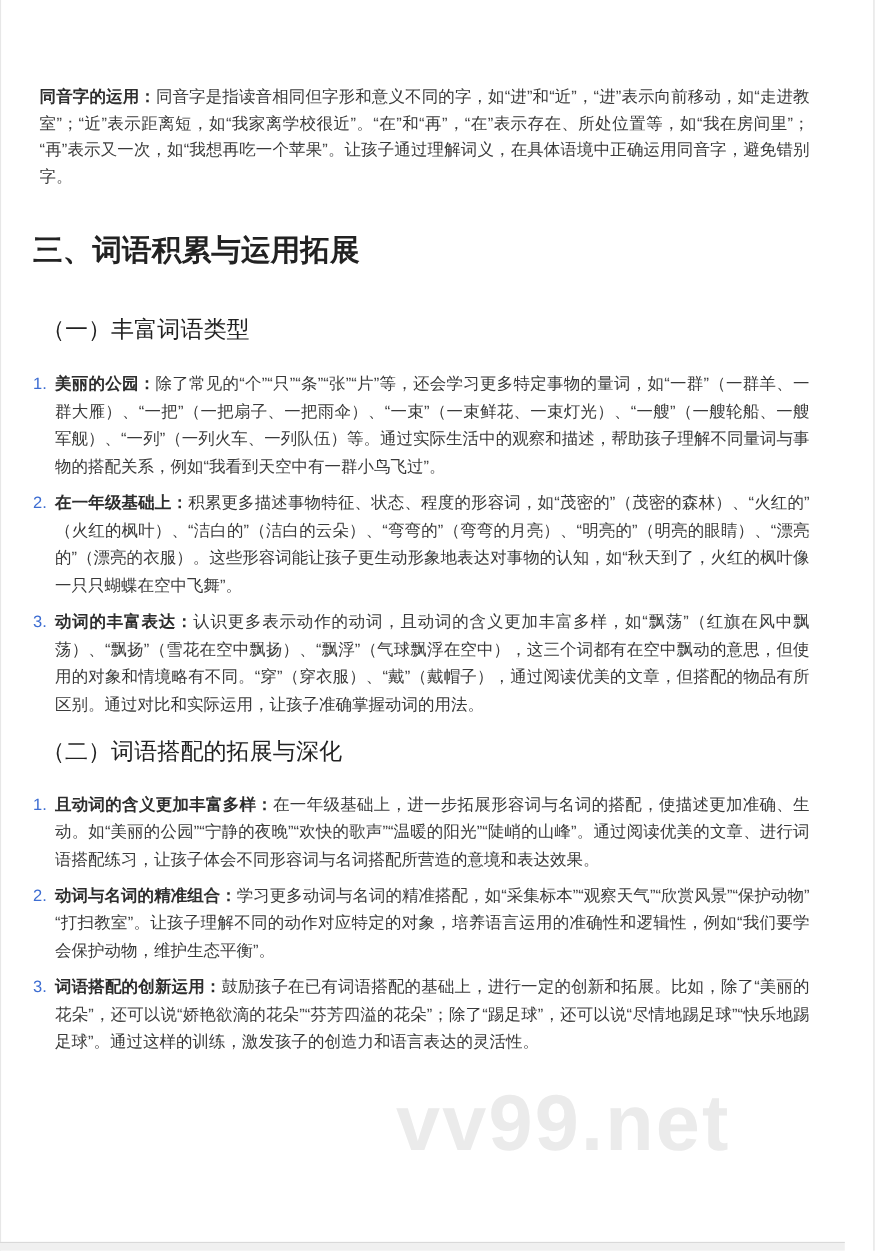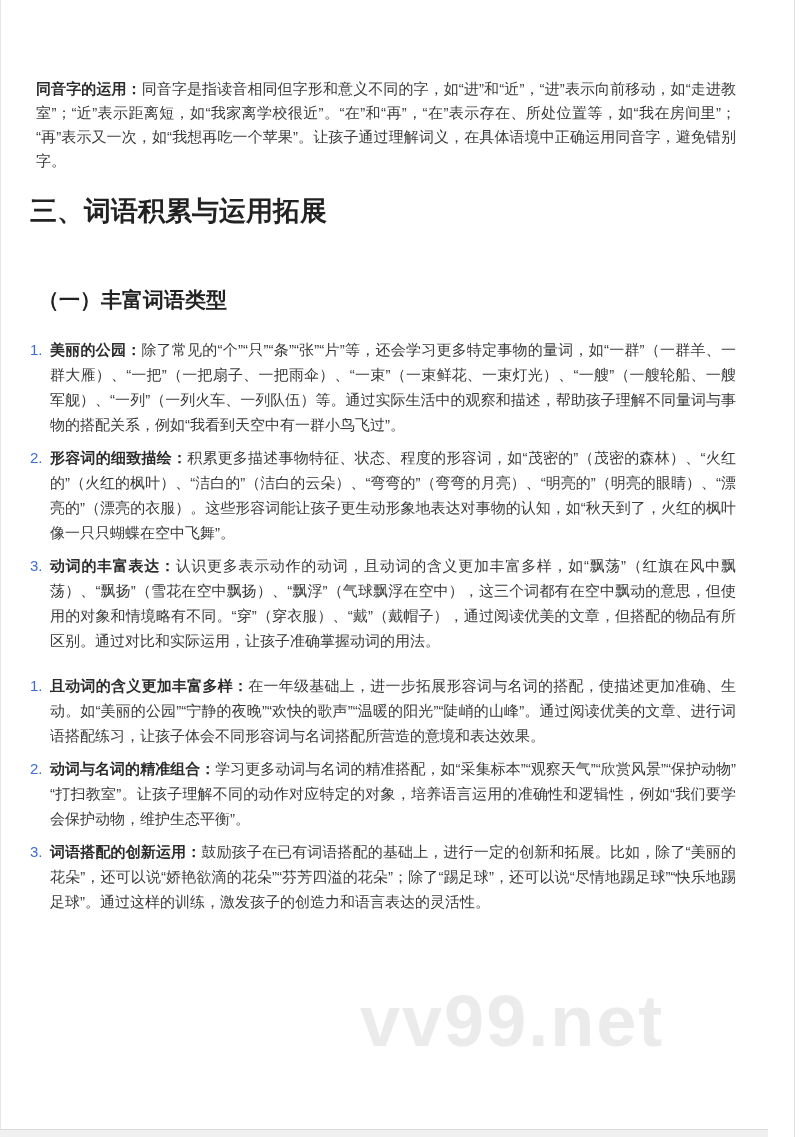--- a/index.html
+++ b/index.html
@@ -38,25 +38,25 @@
     position:relative; z-index:1;
     padding:62px 32px 0 36px;
   }
   .intro {
     font-size:15px; line-height:24px; text-align:justify;
     color:#3a3a3a;
   }
   .intro b, .item b { font-weight:700; color:#2d2d2d; }
   h1.main-heading {
     font-size:27px; line-height:36px; font-weight:700;
-    color:#222222; margin:20px 0 0 -6px;
+    color:#222222; margin:36px 0 0 -6px;
   }
   h2.section-heading {
-    font-size:21px; line-height:30px; font-weight:700;
-    color:#222222; margin:56px 0 0 2px;
+    font-size:21px; line-height:30px; font-weight:400;
+    color:#222222; margin:40px 0 0 2px;
   }
   h2.section-heading.tight { margin-top:16px; }
   h2.section-heading.third { margin-top:20px; }
   .list { margin-top:22px; }
   .list2 { margin-top:20px; }
   .item {
     position:relative; padding-left:14px;
     font-size:15px; line-height:25px; text-align:justify;
     color:#3a3a3a; margin-bottom:8px;
   }
@@ -78,27 +78,28 @@
 
     <h1 class="main-heading">三、词语积累与运用拓展</h1>
 
     <h2 class="section-heading">（一）丰富词语类型</h2>
 
     <div class="list">
       <div class="item">
         <span class="num">1.</span><b>美丽的公园：</b><span>除了常见的“个”“只”“条”“张”“片”等，还会学习更多特定事物的量词，如“一群”（一群羊、一群大雁）、“一把”（一把扇子、一把雨伞）、“一束”（一束鲜花、一束灯光）、“一艘”（一艘轮船、一艘军舰）、“一列”（一列火车、一列队伍）等。通过实际生活中的观察和描述，帮助孩子理解不同量词与事物的搭配关系，例如“我看到天空中有一群小鸟飞过”。</span>
       </div>
       <div class="item">
-        <span class="num">2.</span><b>形容词的细致描绘：</b><span>积累更多描述事物特征、状态、程度的形容词，如“茂密的”（茂密的森林）、“火红的”（火红的枫叶）、“洁白的”（洁白的云朵）、“弯弯的”（弯弯的月亮）、“明亮的”（明亮的眼睛）、“漂亮的”（漂亮的衣服）。这些形容词能让孩子更生动形象地表达对事物的认知，如“秋天到了，火红的枫叶像一只只蝴蝶在空中飞舞”。</span>
+        <span class="num">2.</span><b>在一年级基础上：</b><span>积累更多描述事物特征、状态、程度的形容词，如“茂密的”（茂密的森林）、“火红的”（火红的枫叶）、“洁白的”（洁白的云朵）、“弯弯的”（弯弯的月亮）、“明亮的”（明亮的眼睛）、“漂亮的”（漂亮的衣服）。这些形容词能让孩子更生动形象地表达对事物的认知，如“秋天到了，火红的枫叶像一只只蝴蝶在空中飞舞”。</span>
       </div>
       <div class="item">
         <span class="num">3.</span><b>动词的丰富表达：</b><span>认识更多表示动作的动词，且动词的含义更加丰富多样，如“飘荡”（红旗在风中飘荡）、“飘扬”（雪花在空中飘扬）、“飘浮”（气球飘浮在空中），这三个词都有在空中飘动的意思，但使用的对象和情境略有不同。“穿”（穿衣服）、“戴”（戴帽子），通过阅读优美的文章，但搭配的物品有所区别。通过对比和实际运用，让孩子准确掌握动词的用法。</span>
       </div>
     </div>
 
+    <h2 class="section-heading tight">（二）词语搭配的拓展与深化</h2>
 
     <div class="list list2">
       <div class="item">
         <span class="num">1.</span><b>且动词的含义更加丰富多样：</b><span>在一年级基础上，进一步拓展形容词与名词的搭配，使描述更加准确、生动。如“美丽的公园”“宁静的夜晚”“欢快的歌声”“温暖的阳光”“陡峭的山峰”。通过阅读优美的文章、进行词语搭配练习，让孩子体会不同形容词与名词搭配所营造的意境和表达效果。</span>
       </div>
       <div class="item">
         <span class="num">2.</span><b>动词与名词的精准组合：</b><span>学习更多动词与名词的精准搭配，如“采集标本”“观察天气”“欣赏风景”“保护动物”“打扫教室”。让孩子理解不同的动作对应特定的对象，培养语言运用的准确性和逻辑性，例如“我们要学会保护动物，维护生态平衡”。</span>
       </div>
       <div class="item">
         <span class="num">3.</span><b>词语搭配的创新运用：</b><span>鼓励孩子在已有词语搭配的基础上，进行一定的创新和拓展。比如，除了“美丽的花朵”，还可以说“娇艳欲滴的花朵”“芬芳四溢的花朵”；除了“踢足球”，还可以说“尽情地踢足球”“快乐地踢足球”。通过这样的训练，激发孩子的创造力和语言表达的灵活性。</span>

